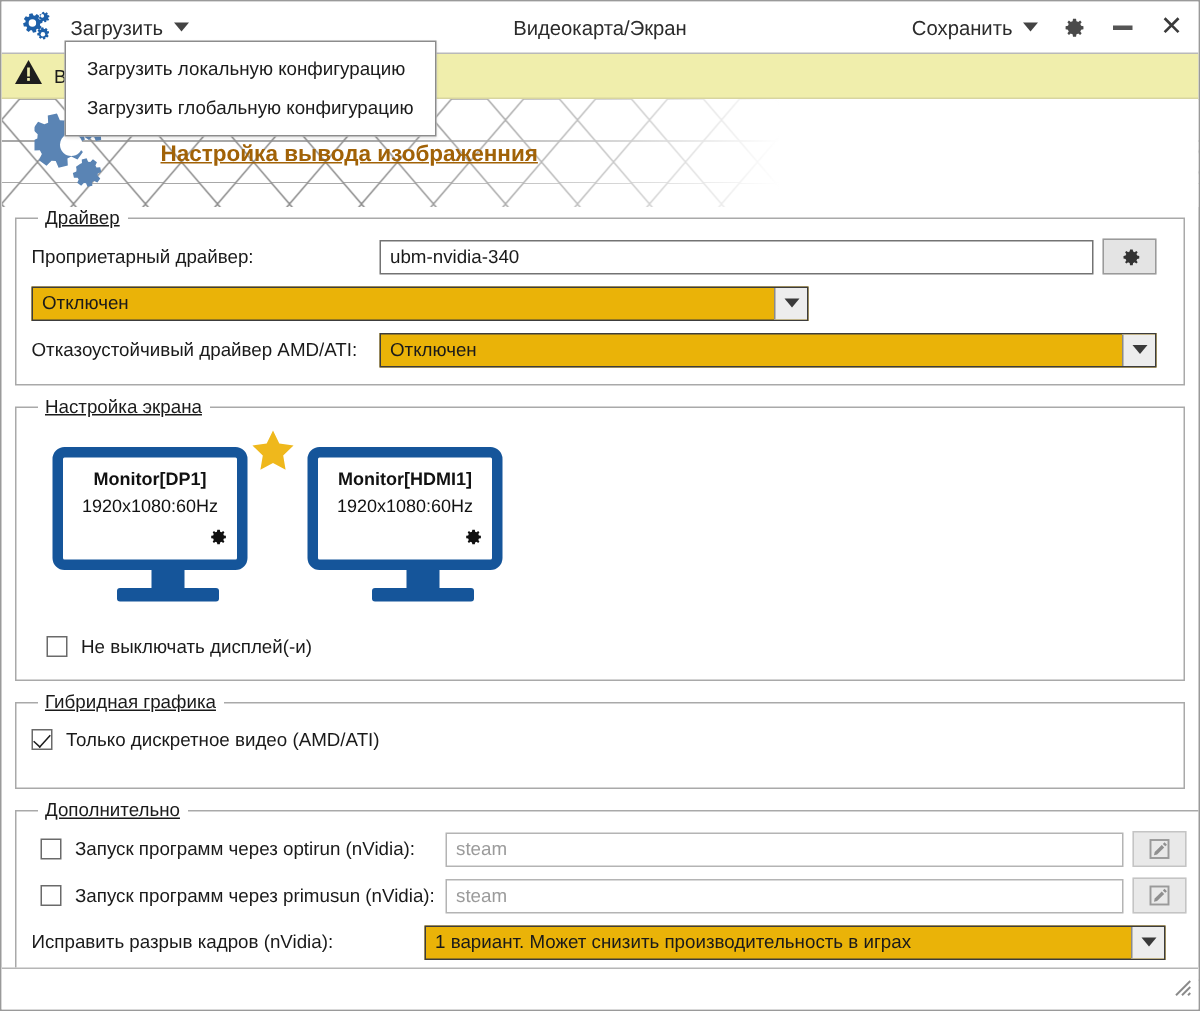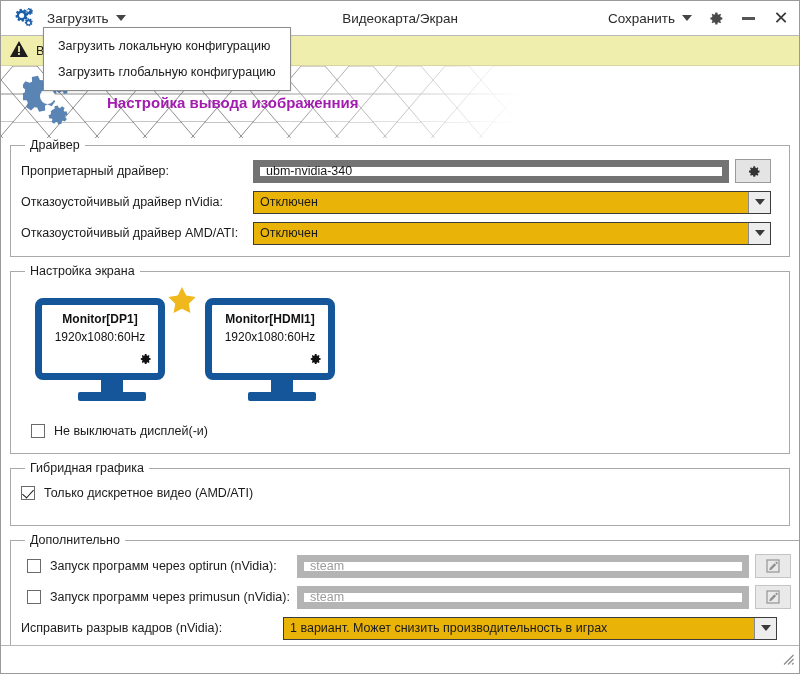--- a/index.html
+++ b/index.html
@@ -137,39 +137,41 @@
     margin-left: 22px;
     z-index: 2;
     width: 66px; height: 62px;
   }
   .banner-title {
     position: relative;
     z-index: 2;
     margin-left: 18px;
     font-size: 15px;
     font-weight: bold;
-    color: #a21caf;
+    color: #a16207;
+    text-decoration: underline;
   }
 
   
   .content {
     padding: 0 9px 0 9px;
   }
   fieldset.group {
     border: 1px solid #a9a9a9;
     border-radius: 0;
     margin: 0 0 7px 0;
     padding: 6px 10px 10px 10px;
     box-sizing: border-box;
   }
   fieldset.group > legend {
     font-size: 12.5px;
     color: #1a1a1a;
     padding: 0 5px;
     margin-left: 4px;
+    text-decoration: underline;
   }
 
   .row {
     display: flex;
     align-items: center;
     height: 26px;
     margin-bottom: 5px;
   }
   .row:last-child { margin-bottom: 0; }
   .row-label {
@@ -207,21 +209,21 @@
   }
   .cb-label {
     font-size: 12.5px;
     color: #1a1a1a;
   }
 
   
   .tinput {
     box-sizing: border-box;
     height: 23px;
-    border: 7px solid #737373;
+    border: 1px solid #737373;
     background: #ffffff;
     font-size: 12.5px;
     color: #1a1a1a;
     padding: 0 6px;
     display: flex;
     align-items: center;
     font-family: "Liberation Sans", sans-serif;
     outline: none;
   }
   .tinput.placeholder {
@@ -460,21 +462,20 @@
         <span class="row-label" style="width:232px">Проприетарный драйвер:</span>
         <span class="tinput" style="width:476px">ubm-nvidia-340</span>
         <span class="sqbtn" style="margin-left:6px">
           <svg width="15" height="15" viewBox="0 0 20 20">
               <path fill="#333" d="M10 6.5a3.5 3.5 0 100 7 3.5 3.5 0 000-7zm0 5.2a1.7 1.7 0 110-3.4 1.7 1.7 0 010 3.4zM18 8.8l-1.9-.3a6.3 6.3 0 00-.6-1.4l1.1-1.5-1.2-1.2-1.5 1.1a6.3 6.3 0 00-1.4-.6L12.2 3H9.8l-.3 1.9c-.5.1-1 .3-1.4.6L6.6 4.4 5.4 5.6l1.1 1.5c-.3.4-.5.9-.6 1.4L4 8.8v2.4l1.9.3c.1.5.3 1 .6 1.4l-1.1 1.5 1.2 1.2 1.5-1.1c.4.3.9.5 1.4.6l.3 1.9h2.4l.3-1.9c.5-.1 1-.3 1.4-.6l1.5 1.1 1.2-1.2-1.1-1.5c.3-.4.5-.9.6-1.4l1.9-.3V8.8z"></path>
             </svg>
         </span>
       </div>
 
       <div class="row">
-        <span class="row-label" style="width:232px">Отказоустойчивый драйвер nVidia:</span>
         <span class="combo" style="width:518px">
           <span class="combo-text">Отключен</span>
           <span class="combo-arrow">
               <i></i>
             </span>
         </span>
       </div>
 
       <div class="row">
         <span class="row-label" style="width:232px">Отказоустойчивый драйвер AMD/ATI:</span>

